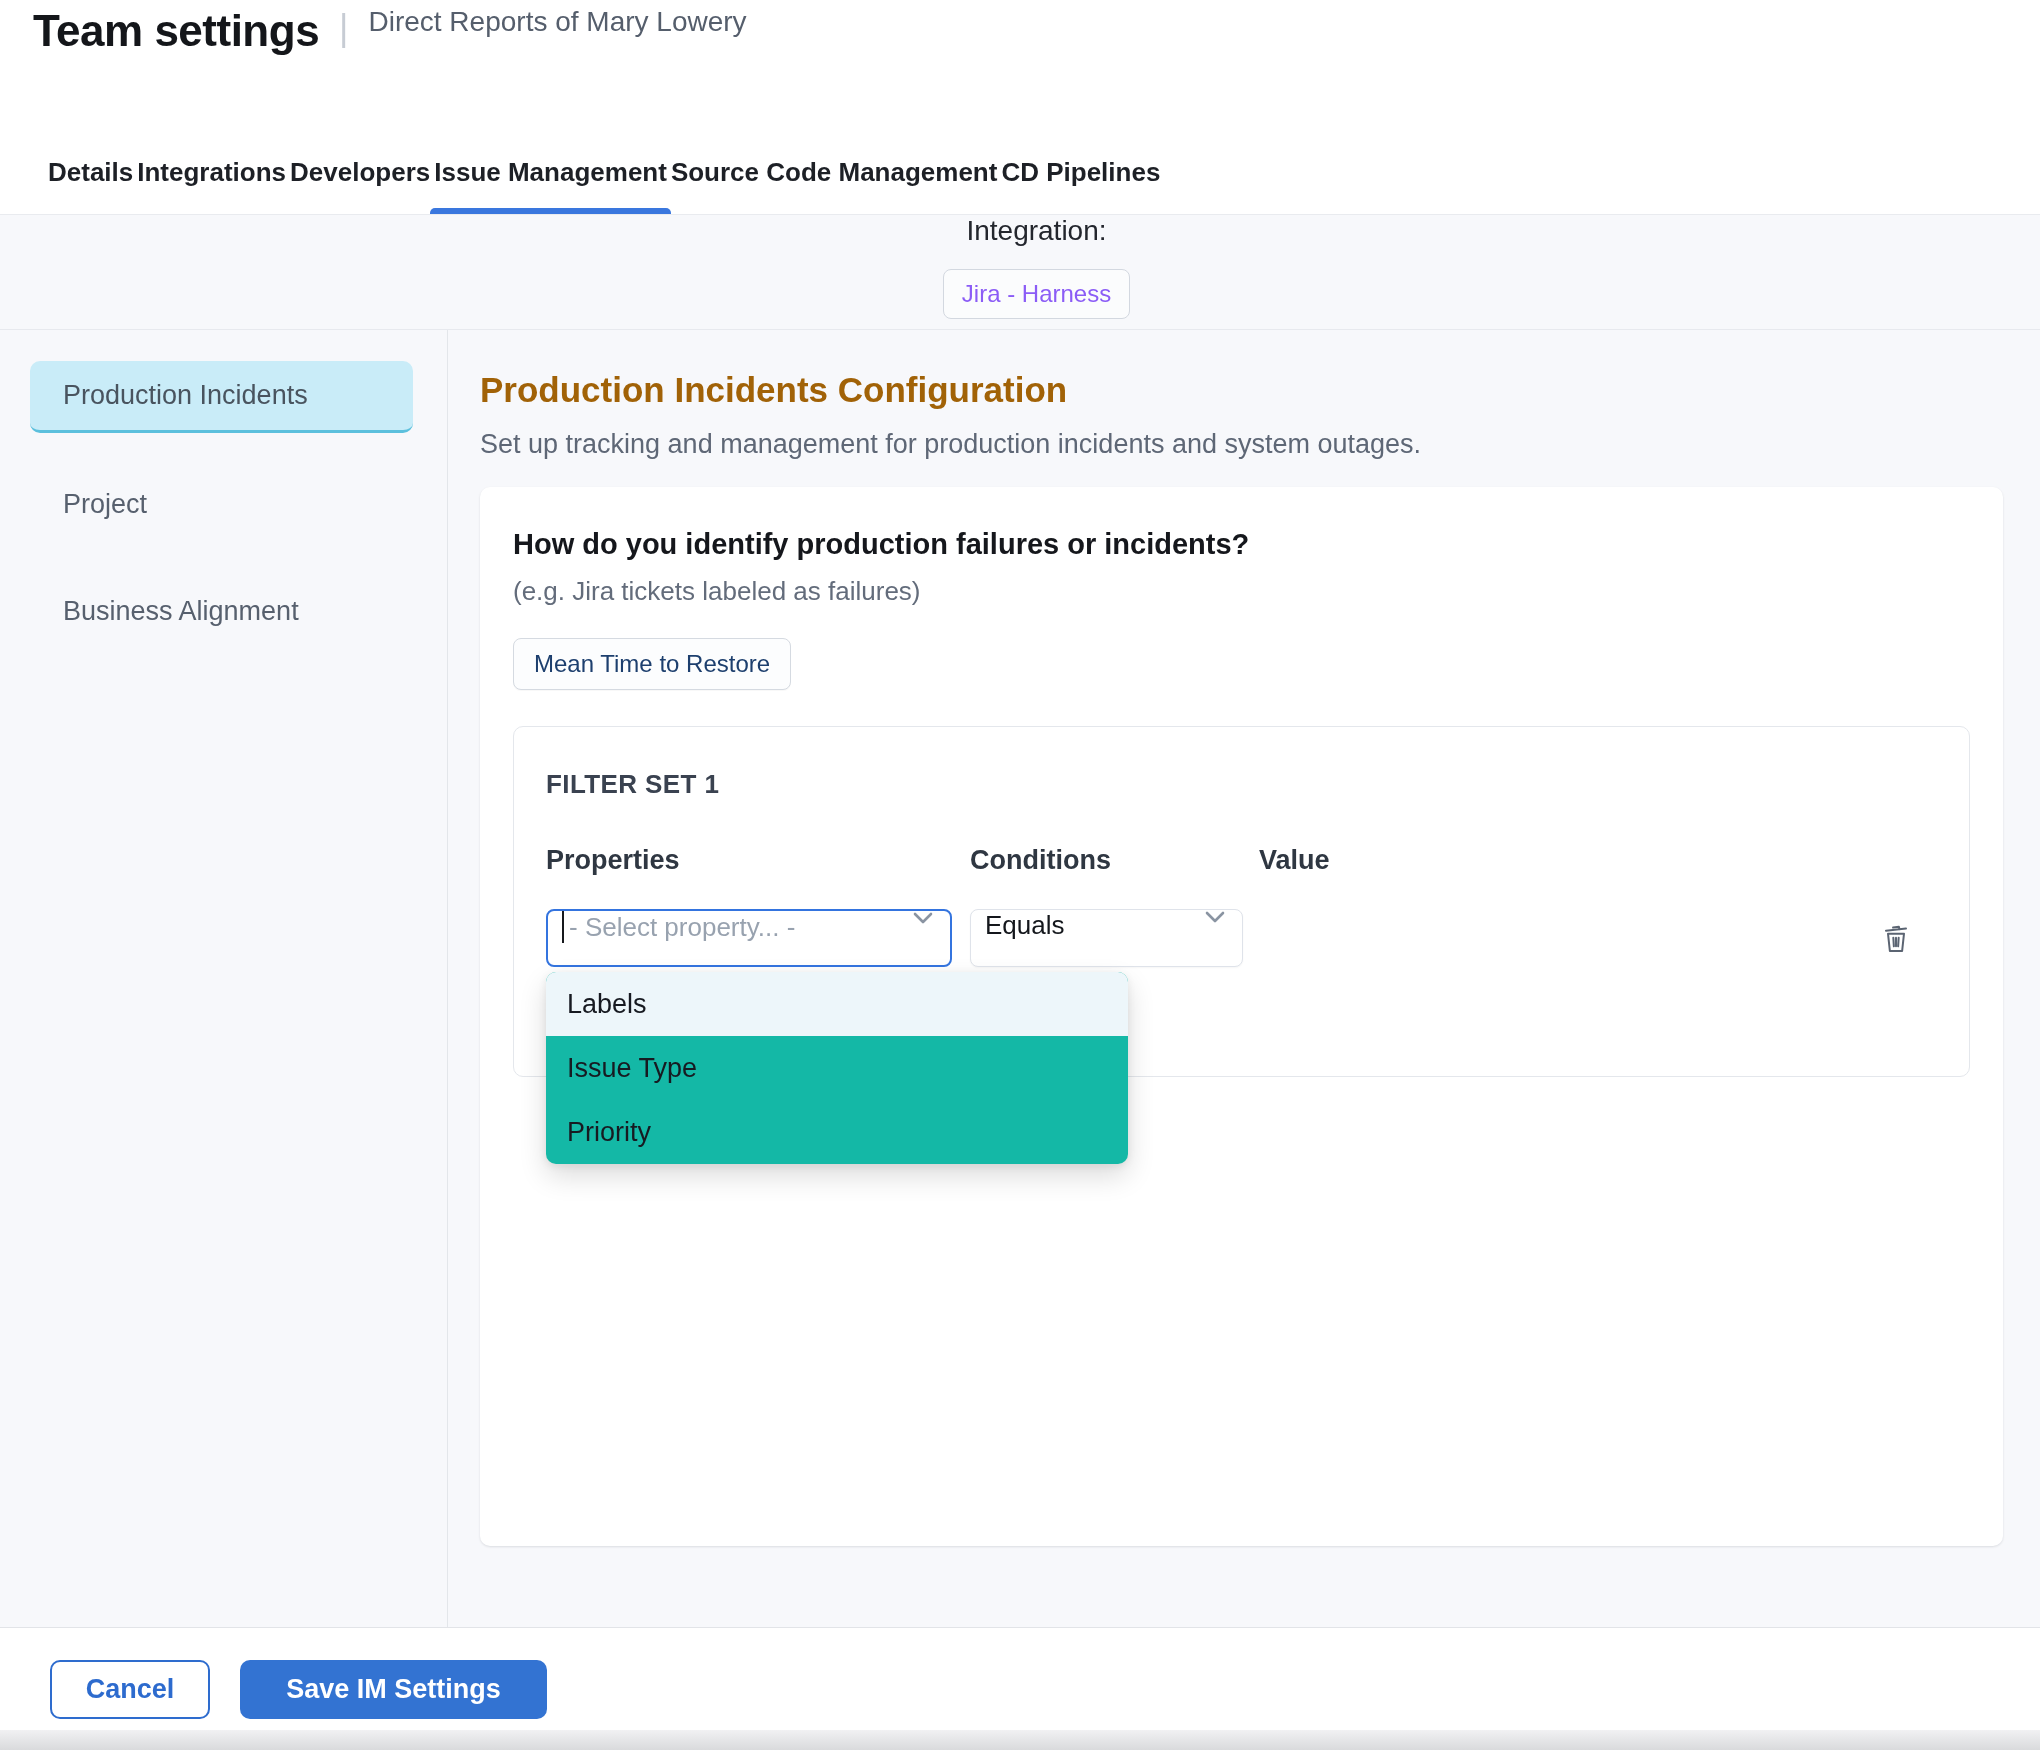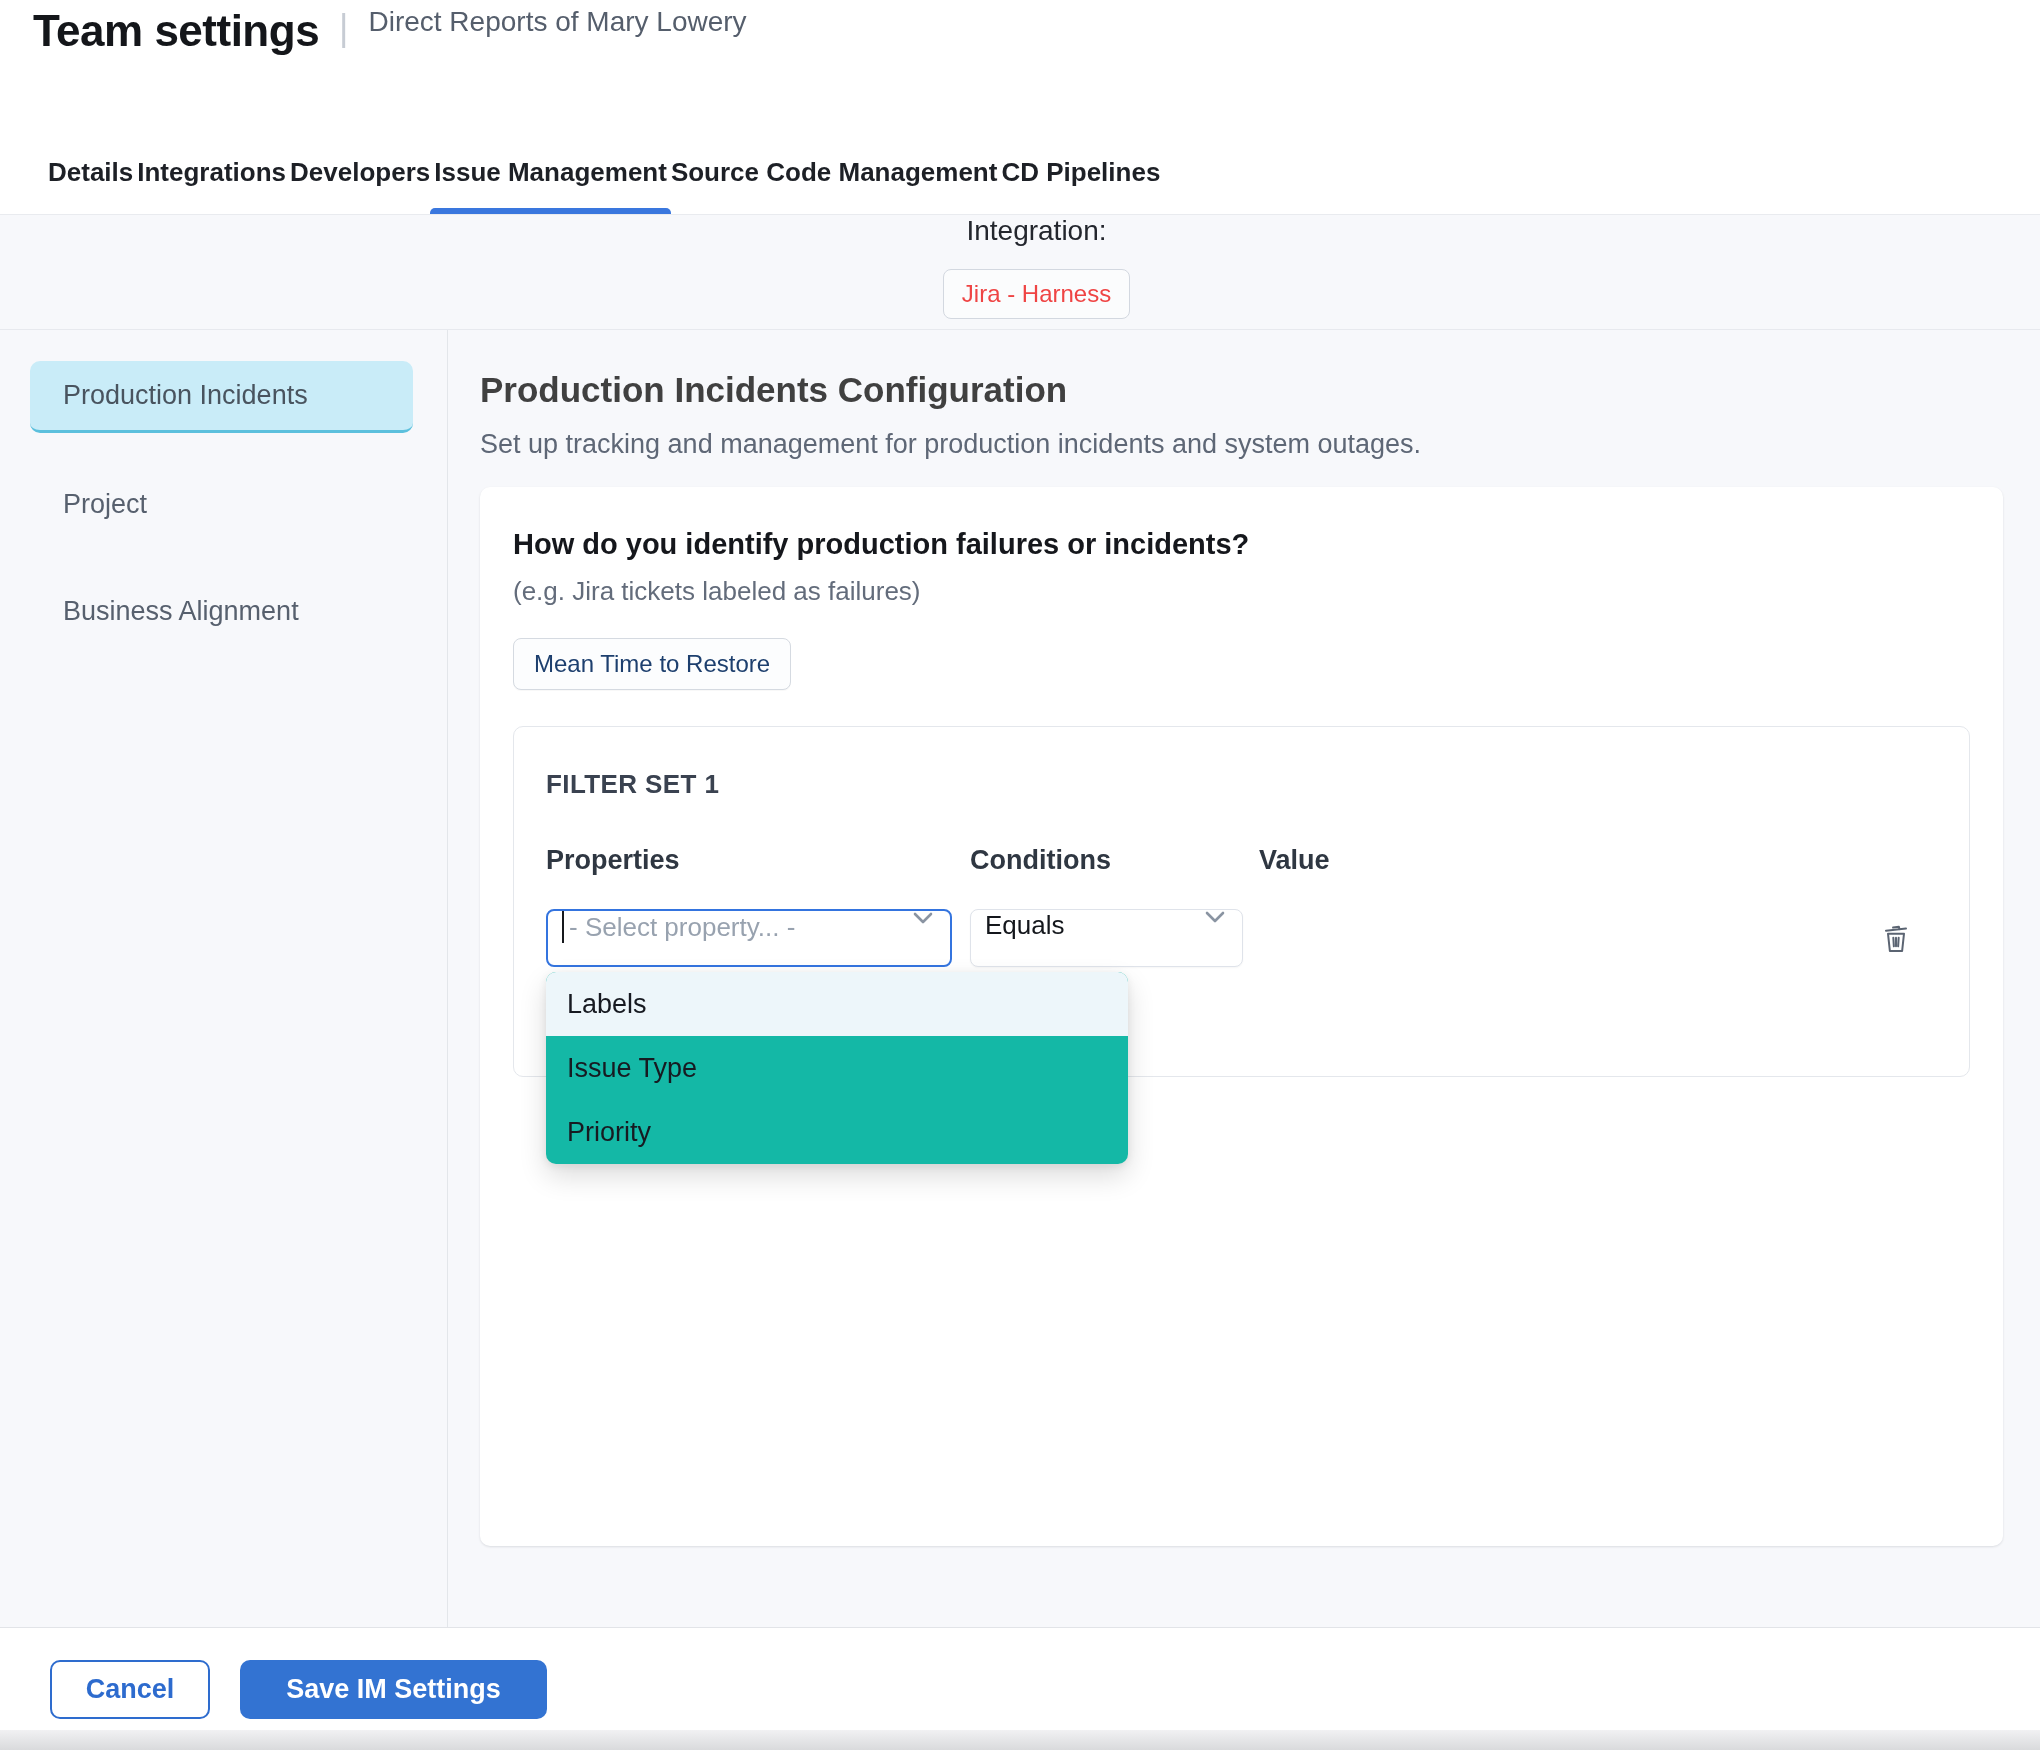--- a/index.html
+++ b/index.html
@@ -12,30 +12,30 @@
   .page-subtitle { font-size:28px; color:#555e6c; }
 
   
   .tabs { height:75px; background:#fff; display:flex; padding-left:46px; align-items:flex-end; border-bottom:1px solid #e9ebef; }
   .tab { position:relative; font-size:26px; font-weight:600; color:#1d2026; padding:0 2px 26px 2px; cursor:pointer; white-space:nowrap; }
   .tab.active::after { content:""; position:absolute; left:-2px; right:-2px; bottom:0; height:6px; background:#3a77de; border-radius:5px 5px 0 0; }
 
   
   .integration-bar { height:115px; background:#f7f8fb; border-bottom:1px solid #e7e9ee; display:flex; align-items:center; gap:22px; padding-left:33px;flex-direction:column; }
   .integration-label { font-size:28px; color:#23262d; }
-  .integration-chip { font-size:24px; color:#ef4444; background:#fbfcfd; border:1px solid #d3d8e0; border-radius:8px; padding:10px 18px; cursor:pointer; }
+  .integration-chip { font-size:24px; color:#8b5cf6; background:#fbfcfd; border:1px solid #d3d8e0; border-radius:8px; padding:10px 18px; cursor:pointer; }
 
   
   .content { display:flex; height:1297px; background:#f7f8fb; }
   .sidebar { width:448px; border-right:1px solid #e3e6ea; padding-top:31px; flex-shrink:0; }
   .side-item { height:72px; margin:0 34px 35px 30px; display:flex; align-items:center; padding-left:33px; font-size:27px; color:#57606e; border-radius:10px; cursor:pointer; }
   .side-item.active { background:#c9ecf8; border-bottom:3px solid #5cc0dd; color:#49545f; }
 
   .main { flex:1; padding:40px 37px 0 32px; }
-  .main-title { font-size:35px; font-weight:700; color:#404040; }
+  .main-title { font-size:35px; font-weight:700; color:#a16207; }
   .main-subtitle { font-size:27px; color:#5e6776; margin-top:19px; }
 
   .card { margin-top:27px; background:#fff; border-radius:10px; height:1059px; width:1523px;
           box-shadow:0 1px 3px rgba(16,24,40,.07), 0 1px 2px rgba(16,24,40,.05); padding:41px 33px 0 33px; }
   .question { font-size:29px; font-weight:700; color:#15171c; }
   .question-hint { font-size:26px; color:#636c7b; margin-top:15px; }
   .metric-chip { display:inline-block; margin-top:31px; font-size:24px; color:#1d3f6e; background:#fcfdfe;
                  border:1px solid #d5dae1; border-radius:8px; padding:11px 20px; cursor:pointer; box-shadow:0 1px 1px rgba(0,0,0,.03); }
 
   .filter-box { margin-top:36px; border:1px solid #e4e7ec; border-radius:10px; height:351px; padding:42px 32px 0 32px; position:relative; }

